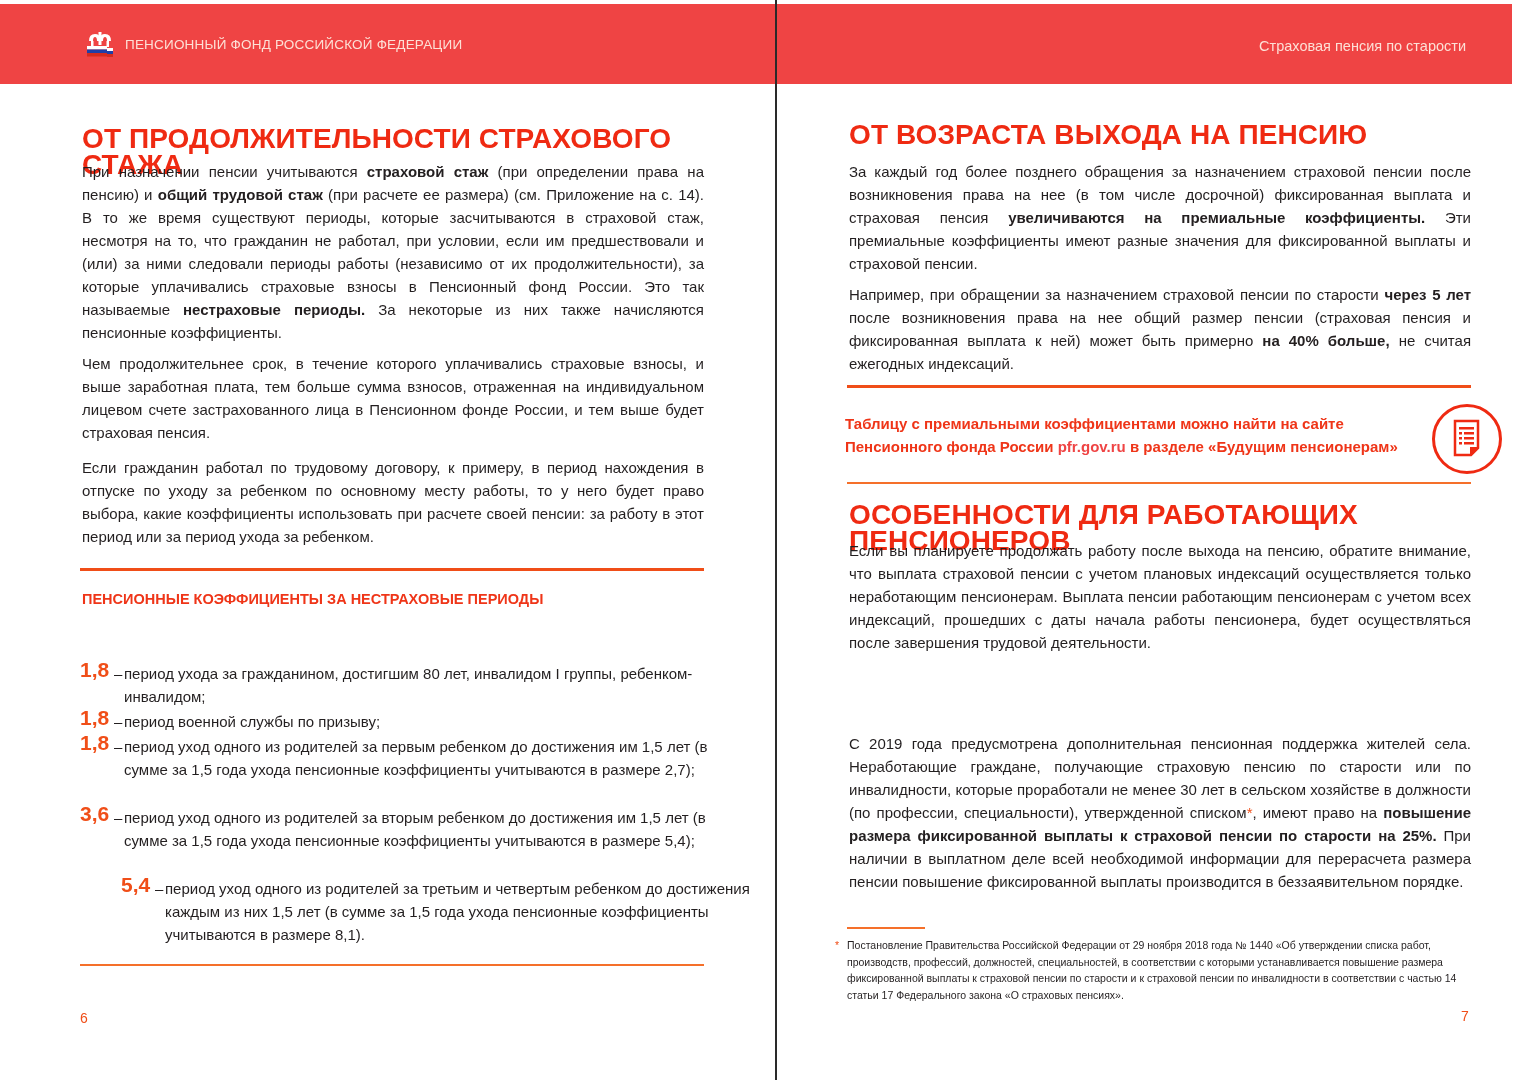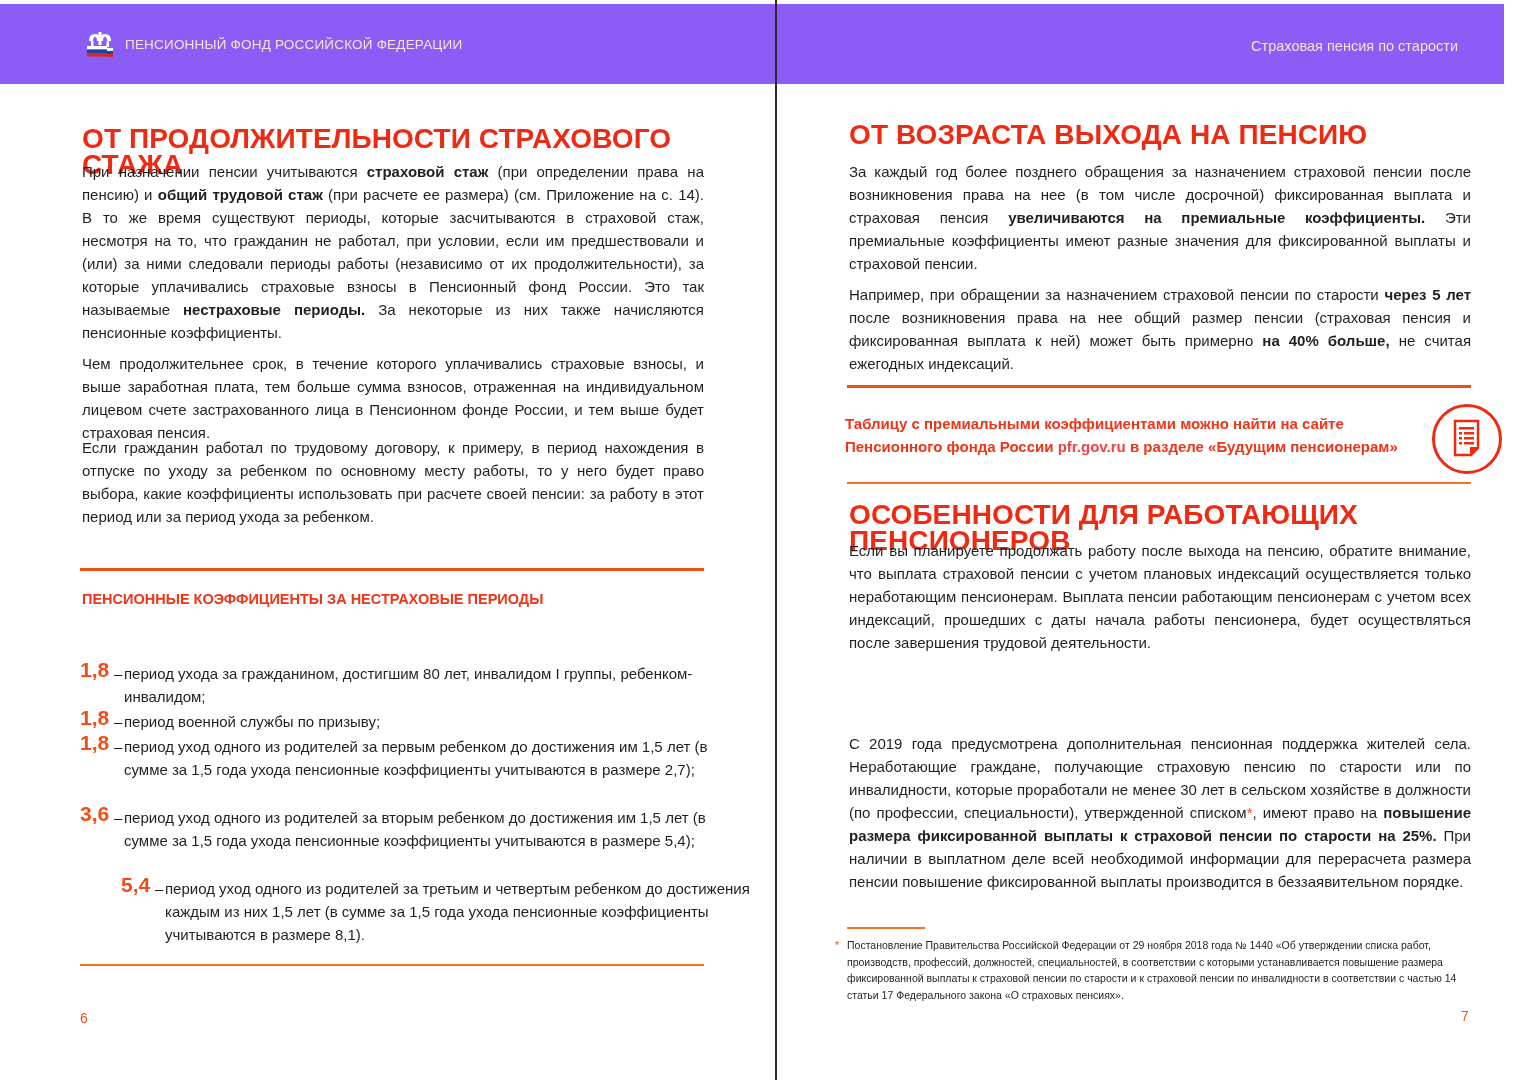--- a/index.html
+++ b/index.html
@@ -2,23 +2,23 @@
 <html><head>
 <meta charset="utf-8">
 <style>
   * { margin:0; padding:0; box-sizing:border-box; }
   html, body { width:1516px; height:1080px; overflow:hidden; background:#fff; }
   body { font-family:"Liberation Sans", sans-serif; color:#231f20; position:relative; }
   .page { position:absolute; top:0; height:1080px; background:#fff; overflow:hidden; }
   .page-left { left:0; width:775px; }
   .page-right { left:775px; width:741px; }
   .spine { position:absolute; left:775px; top:0; width:2px; height:1080px; background:#2a2a2a; z-index:5; }
-  .band { position:absolute; top:0; height:80px; background:#8b5cf6; }
+  .band { position:absolute; top:0; height:80px; background:#ef4444; }
   .page-left .band { left:0; right:0; top:4px; }
-  .page-right .band { left:0; right:12px; top:4px; }
+  .page-right .band { left:0; right:4px; top:4px; }
   .band-left-inner { display:flex; align-items:center; height:100%; padding-left:85px; }
   .logo { width:30px; height:26px; margin-right:10px; position:relative; }
   .logo svg { display:block; }
   .band-title { color:#fde0d6; font-size:13.5px; letter-spacing:0.2px; }
   .band-right-title { position:absolute; right:46px; top:34px; color:#fde0d6; font-size:14.5px; }
 
   .h1 { position:absolute; color:#ef2a12; font-weight:bold; font-size:28px; letter-spacing:0.1px; line-height:26px; }
   .para { position:absolute; font-size:15px; line-height:23px; text-align:justify; color:#231f20; }
   .para b { font-weight:bold; }
   .rule { position:absolute; height:3px; background:#f04e18; }
@@ -62,21 +62,21 @@
   </div>
 
   <div class="h1" style="left:82px; top:126px;">ОТ ПРОДОЛЖИТЕЛЬНОСТИ СТРАХОВОГО СТАЖА</div>
 
   <div class="para" style="left:82px; top:160px; width:622px;">
     <span>При назначении пенсии учитываются </span><b>страховой стаж</b><span> (при определении права на пенсию) и </span><b>общий трудовой стаж</b><span> (при расчете ее размера) (см. Приложение на с. 14). В то же время существуют периоды, которые засчитываются в страховой стаж, несмотря на то, что гражданин не работал, при условии, если им предшествовали и (или) за ними следовали периоды работы (независимо от их продолжительности), за которые уплачивались страховые взносы в Пенсионный фонд России. Это так называемые </span><b>нестраховые периоды.</b><span> За некоторые из них также начисляются пенсионные коэффициенты.</span>
   </div>
 
   <div class="para" style="left:82px; top:352px; width:622px;">Чем продолжительнее срок, в течение которого уплачивались страховые взносы, и выше заработная плата, тем больше сумма взносов, отраженная на индивидуальном лицевом счете застрахованного лица в Пенсионном фонде России, и тем выше будет страховая пенсия.</div>
 
-  <div class="para" style="left:82px; top:436px; width:622px;">Если гражданин работал по трудовому договору, к примеру, в период нахождения в отпуске по уходу за ребенком по основному месту работы, то у него будет право выбора, какие коэффициенты использовать при расчете своей пенсии: за работу в этот период или за период ухода за ребенком.</div>
+  <div class="para" style="left:82px; top:456px; width:622px;">Если гражданин работал по трудовому договору, к примеру, в период нахождения в отпуске по уходу за ребенком по основному месту работы, то у него будет право выбора, какие коэффициенты использовать при расчете своей пенсии: за работу в этот период или за период ухода за ребенком.</div>
 
   <div class="rule" style="left:80px; top:568px; width:624px;"></div>
 
   <div class="h2" style="left:82px; top:591px;">ПЕНСИОННЫЕ КОЭФФИЦИЕНТЫ ЗА НЕСТРАХОВЫЕ ПЕРИОДЫ</div>
 
 
   <div class="coef" style="top:662px;">
     <span class="num">1,8</span>
     <span class="dash">–</span>
     <span class="txt">период ухода за гражданином, достигшим 80 лет, инвалидом I группы, ребенком-инвалидом;</span>

